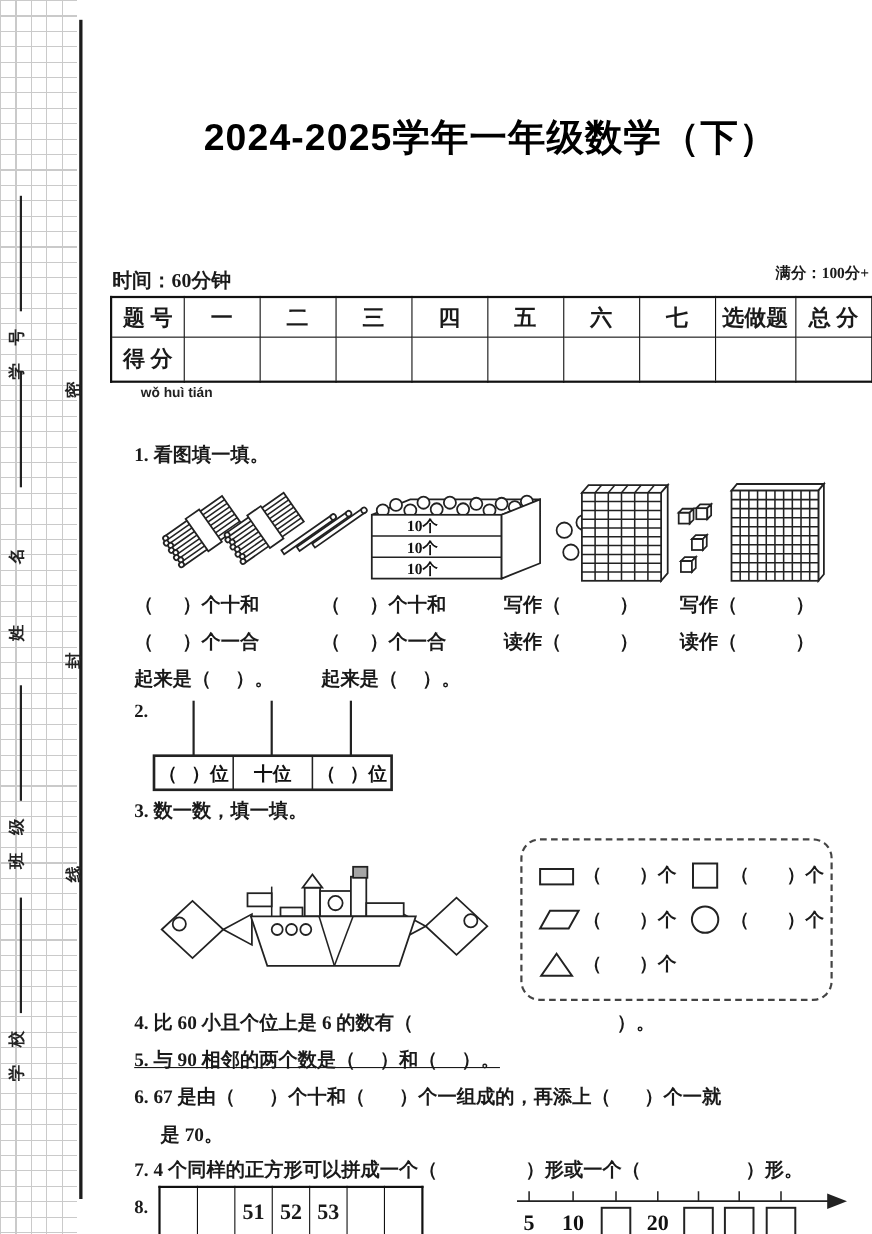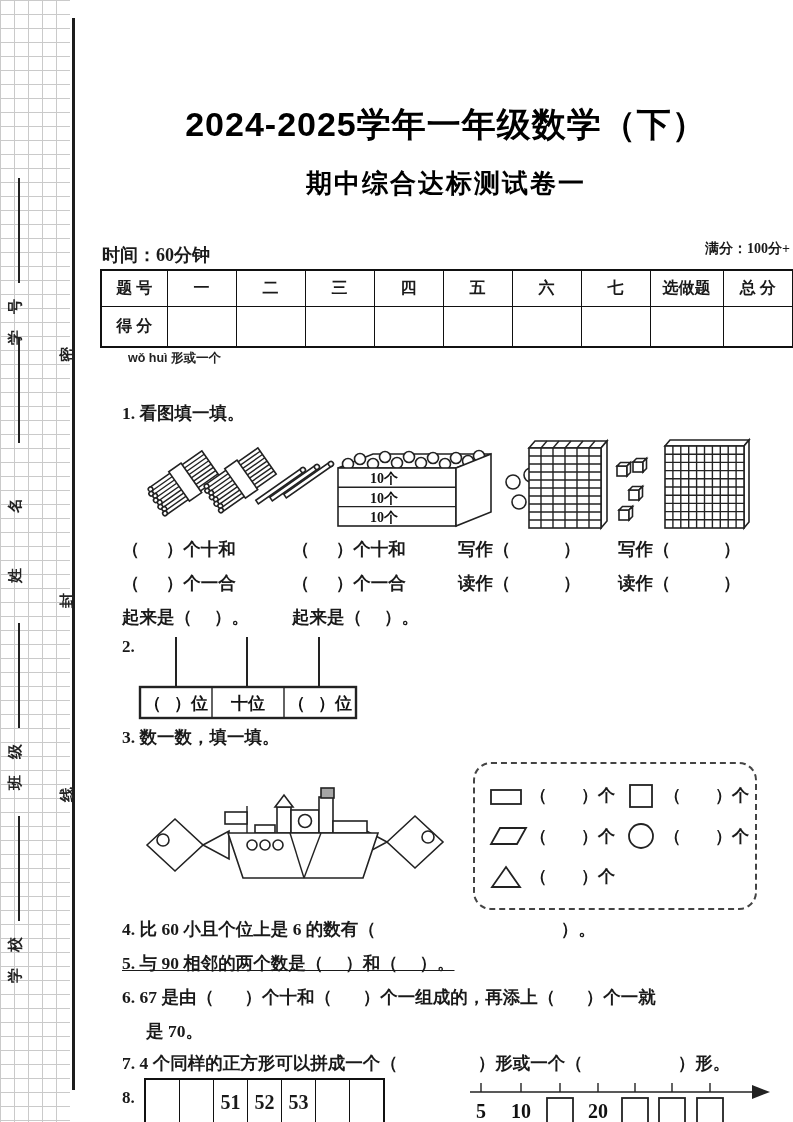--- a/index.html
+++ b/index.html
@@ -23,21 +23,21 @@
   .content{position:absolute;left:100px;top:0;width:692px;height:1122px;margin-top:36px;}
   .title1{position:absolute;left:0;top:66px;width:100%;text-align:center;
       font-family:"Liberation Sans",sans-serif;font-weight:900;font-size:34px;letter-spacing:1px;color:#000;}
   .title2{position:absolute;left:0;top:130px;width:100%;text-align:center;
       font-family:"Liberation Sans",sans-serif;font-weight:900;font-size:26px;letter-spacing:2px;color:#000;}
   .meta-time{position:absolute;left:2px;top:207px;font-size:18px;font-weight:bold;}
   .meta-score{position:absolute;right:2px;top:204px;font-size:14px;font-weight:bold;}
   table.score{position:absolute;left:0;top:233px;width:692px;border-collapse:collapse;
       table-layout:fixed;border:2px solid #111;}
   table.score th,table.score td{border:1.5px solid #111;text-align:center;
-      font-size:16px;font-weight:bold;padding:0;}
+      font-size:20px;font-weight:bold;padding:0;}
   table.score tr.hdr{height:36px;} table.score tr.scr{height:41px;}
   .pinyin{position:absolute;left:28px;top:314px;font-family:"Liberation Sans",sans-serif;
       font-size:12.5px;font-weight:bold;color:#222;}
   .sec-heading{position:absolute;left:0;top:332px;font-size:17px;font-weight:bold;white-space:nowrap;}
   .q-text{position:absolute;font-size:17.5px;font-weight:bold;white-space:nowrap;line-height:34px;}
   .q-num{position:absolute;font-size:17px;font-weight:bold;}
   .spacer{display:inline-block;}
   .sp185{width:185px;} .sp80{width:80px;} .sp95{width:95px;}
   svg{position:absolute;overflow:visible;}
   svg .ln{stroke:#222;stroke-width:1.4;fill:none;}
@@ -78,21 +78,20 @@
   <div class="side-label" style="left:26px;top:963px;">
     <span class="chars">学校</span><span class="side-blank"></span>
   </div>
   <div class="seal-char" style="top:344px;">密</div>
   <div class="seal-char" style="top:590px;">封</div>
   <div class="seal-char" style="top:784px;">线</div>
 
   <div class="content">
 
     <div class="title1">2024-2025学年一年级数学（下）</div>
-    <div class="title2">期中综合达标测试卷一</div>
     <div class="meta-time">时间：60分钟</div>
     <div class="meta-score">满分：100分+</div>
 
     <table class="score">
       <colgroup>
           <col style="width:66px">
           <col style="width:69px">
           <col style="width:69px">
           <col style="width:69px">
           <col style="width:69px">
@@ -123,21 +122,21 @@
         <td></td>
         <td></td>
         <td></td>
         <td></td>
         <td></td>
         <td></td>
       </tr>
     </tbody>
       </table>
 
-    <div class="pinyin">wǒ huì 形或一个</div>
+    <div class="pinyin">wǒ huì tián</div>
 
     <div class="q-text" style="left:22px;top:360px;">1. 看图填一填。</div>
 
     <svg style="left:42px;top:400px;" width="178" height="96" viewBox="0 0 178 96">
       <g transform="translate(42,47) rotate(55)">
         <rect class="shp" x="-16" y="-33" width="32" height="64"></rect>
         <line class="ln" x1="-12" y1="-33" x2="-12" y2="31"></line>
           <line class="ln" x1="-8" y1="-33" x2="-8" y2="31"></line>
         <line class="ln" x1="-4" y1="-33" x2="-4" y2="31"></line>
           <line class="ln" x1="0" y1="-33" x2="0" y2="31"></line>

